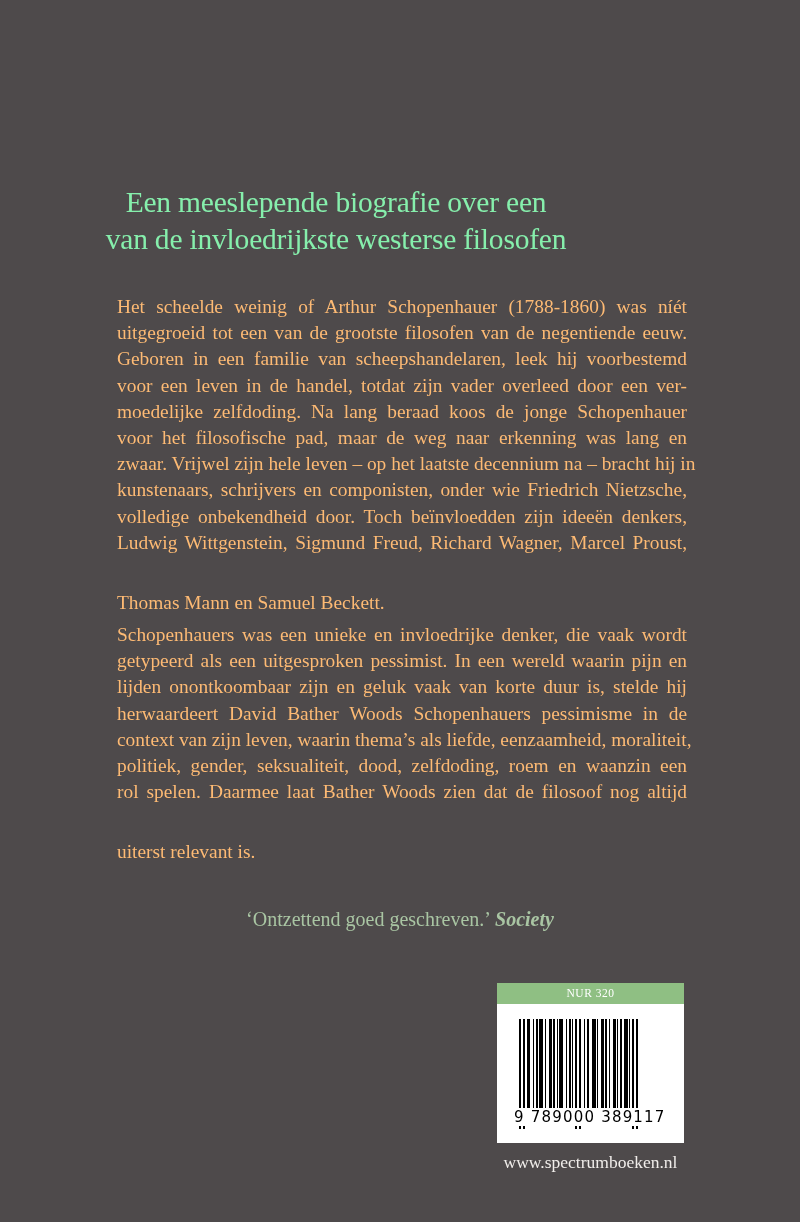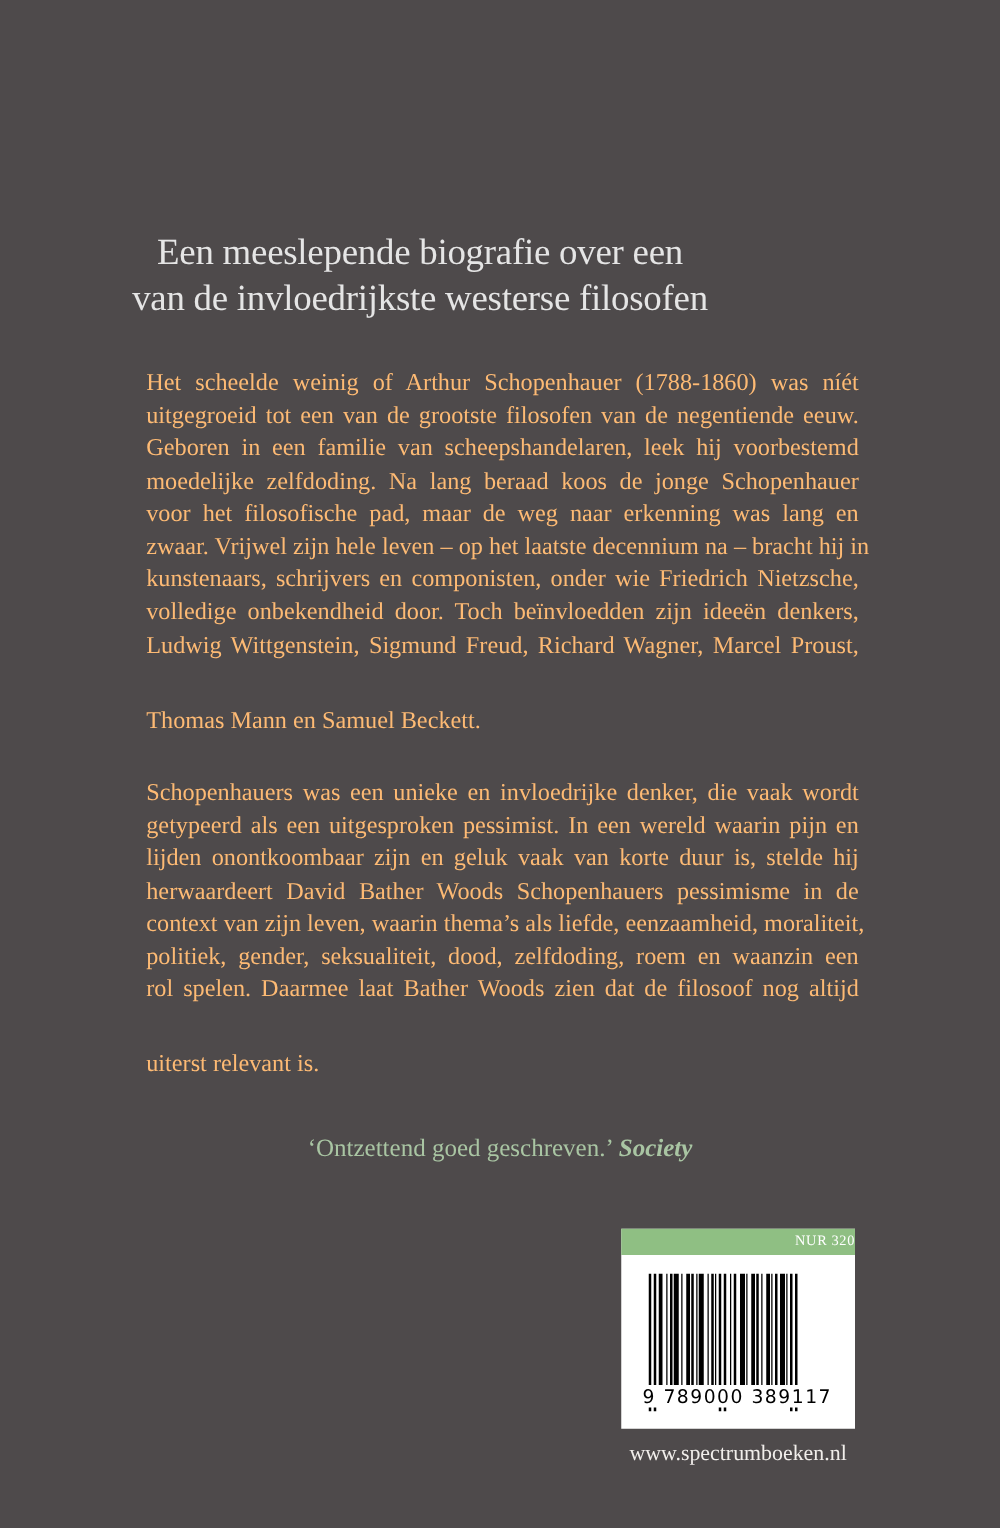--- a/index.html
+++ b/index.html
@@ -4,21 +4,21 @@
 <style>
   html, body { margin: 0; padding: 0; }
   body {
     width: 800px; height: 1222px; overflow: hidden;
     background: #4e4a4b;
     font-family: "Liberation Serif", "DejaVu Serif", serif;
     position: relative;
   }
   .headline {
     position: absolute; left: 0; top: 184px; width: 672px;
-    text-align: center; color: #e5e5e5;
+    text-align: center; color: #86efac;
     font-size: 29.5px; line-height: 37px; letter-spacing: -0.2px;
   }
   .body-text {
     position: absolute; left: 117px; width: 570px;
     color: #fdba74; font-size: 19.4px; line-height: 26.2px;
     text-align: justify; text-align-last: left;
   }
   .p1 { top: 294px; }
   .p2 { top: 622px; }
   .body-text .line { display: block; text-align: justify; text-align-last: justify; white-space: nowrap; }
@@ -27,21 +27,21 @@
     position: absolute; left: 0; top: 908px; width: 800px; text-align: center;
     color: #a9c5a3; font-size: 20px;
   }
   .quote .src { font-style: italic; font-weight: bold; margin-left: 4px; }
   .barcode-box {
     position: absolute; left: 497px; top: 983px; width: 187px; height: 160px;
     background: #ffffff;
   }
   .nur {
     height: 21px; background: #8fbf83; color: #ffffff;
-    font-size: 11.5px; line-height: 21px; text-align: right; letter-spacing: 0.5px;
+    font-size: 11.5px; line-height: 21px; text-align: center; letter-spacing: 0.5px;
   }
   .bars {
     position: absolute; left: 22px; top: 36px; width: 143px; height: 113px;
     display: flex; align-items: flex-start;
   }
   .bar { height: 100px; background: #000; flex-shrink: 0; }
   .bar.guard { height: 110px; }
   .gap { flex-shrink: 0; }
   .digits {
     position: absolute; left: 17px; top: 125px; width: 160px;
@@ -61,20 +61,21 @@
 
   <div class="headline">
     <div>Een meeslepende biografie over een</div>
     <div>van de invloedrijkste westerse filosofen</div>
   </div>
 
   <div class="body-text p1">
     <span class="line">Het scheelde weinig of Arthur Schopenhauer (1788-1860) was níét</span>
     <span class="line">uitgegroeid tot een van de grootste filosofen van de negentiende eeuw.</span>
     <span class="line">Geboren in een familie van scheepshandelaren, leek hij voorbestemd</span>
+    <span class="line">voor een leven in de handel, totdat zijn vader overleed door een ver-</span>
     <span class="line">moedelijke zelfdoding. Na lang beraad koos de jonge Schopenhauer</span>
     <span class="line">voor het filosofische pad, maar de weg naar erkenning was lang en</span>
     <span class="line">zwaar. Vrijwel zijn hele leven – op het laatste decennium na – bracht hij in</span>
     <span class="line">kunstenaars, schrijvers en componisten, onder wie Friedrich Nietzsche,</span>
     <span class="line">volledige onbekendheid door. Toch beïnvloedden zijn ideeën denkers,</span>
     <span class="line">Ludwig Wittgenstein, Sigmund Freud, Richard Wagner, Marcel Proust,</span>
     <span class="line last">Thomas Mann en Samuel Beckett.</span>
   </div>
 
   <div class="body-text p2">

